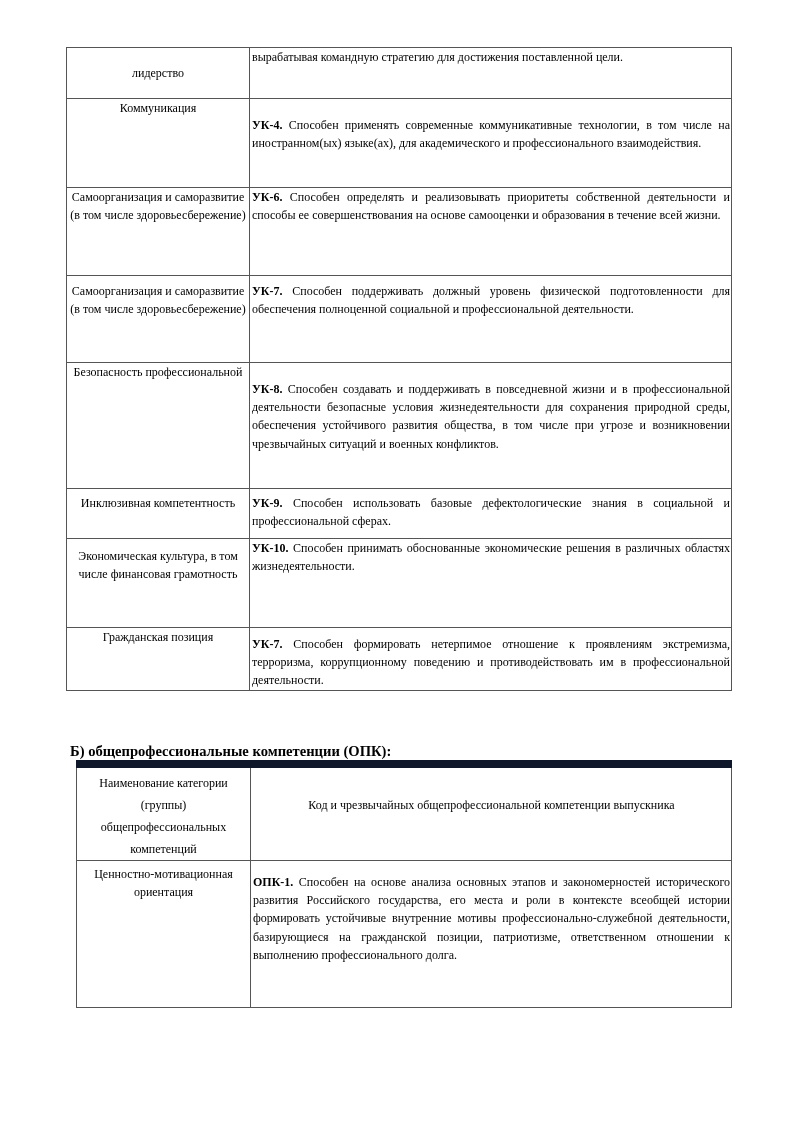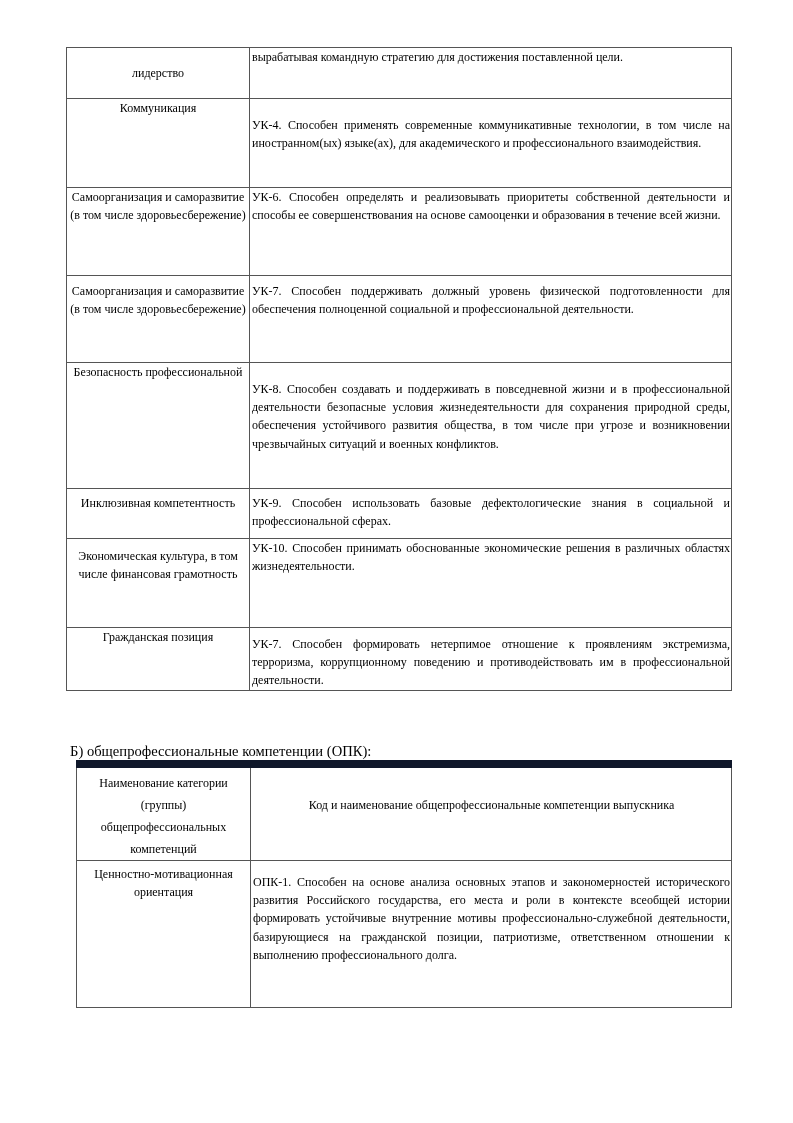--- a/index.html
+++ b/index.html
@@ -5,22 +5,22 @@
   html, body { margin: 0; padding: 0; background: #ffffff; }
   body { width: 793px; height: 1123px; position: relative; overflow: hidden;
          font-family: "Liberation Serif", "DejaVu Serif", serif; color: #000; }
   .tbl { position: absolute; border-collapse: collapse; table-layout: fixed; }
   .tbl td { border: 1px solid #555; vertical-align: top; padding: 0; font-size: 12px; line-height: 18.2px; }
   .t1 { left: 66px; top: 47px; width: 665px; }
   .t2 { left: 76px; top: 760px; width: 655px; border-top: 8px solid #0f172a; }
   .t2 tr:first-child td { border-top: 2px solid #000; }
   .cat { text-align: center; padding: 0 2px !important; }
   .desc { text-align: justify; padding: 0 1px 0 2px !important; }
-  .code { font-weight: normal; }
-  .heading { position: absolute; left: 70px; top: 742px; font-weight: normal; font-size: 14.6px; line-height: 18px; }
+  .code { font-weight: bold; }
+  .heading { position: absolute; left: 70px; top: 742px; font-weight: bold; font-size: 14.6px; line-height: 18px; }
   .pad-top-mid { padding-top: 17px !important; }
 </style>
 </head>
 <body>
 
 <table class="tbl t1">
   <colgroup>
       <col style="width:183px">
       <col style="width:482px">
     </colgroup>
@@ -63,20 +63,20 @@
 <div class="heading">Б) общепрофессиональные компетенции (ОПК):</div>
 
 <table class="tbl t2">
   <colgroup>
       <col style="width:174px">
       <col style="width:481px">
     </colgroup>
   <tbody>
       <tr style="height:96px">
     <td class="cat" style="padding-top:4px !important; line-height:22px">Наименование категории (группы) общепрофессиональных компетенций</td>
-    <td class="desc" style="padding-top:26px !important; text-align-last:center; line-height:22px">Код и наименование общепрофессиональные компетенции выпускника</td>
+    <td class="desc" style="padding-top:26px !important; text-align-last:center; line-height:22px">Код и чрезвычайных общепрофессиональной компетенции выпускника</td>
   </tr>
   <tr style="height:147px">
     <td class="cat" style="padding-top:4px !important">Ценностно-мотивационная ориентация</td>
     <td class="desc" style="padding-top:12px !important"><span class="code">ОПК-1.</span><span> Способен на основе анализа основных этапов и закономерностей исторического развития Российского государства, его места и роли в контексте всеобщей истории формировать устойчивые внутренние мотивы профессионально-служебной деятельности, базирующиеся на гражданской позиции, патриотизме, ответственном отношении к выполнению профессионального долга.</span></td>
   </tr>
 </tbody>
   </table>
 
 </body></html>

